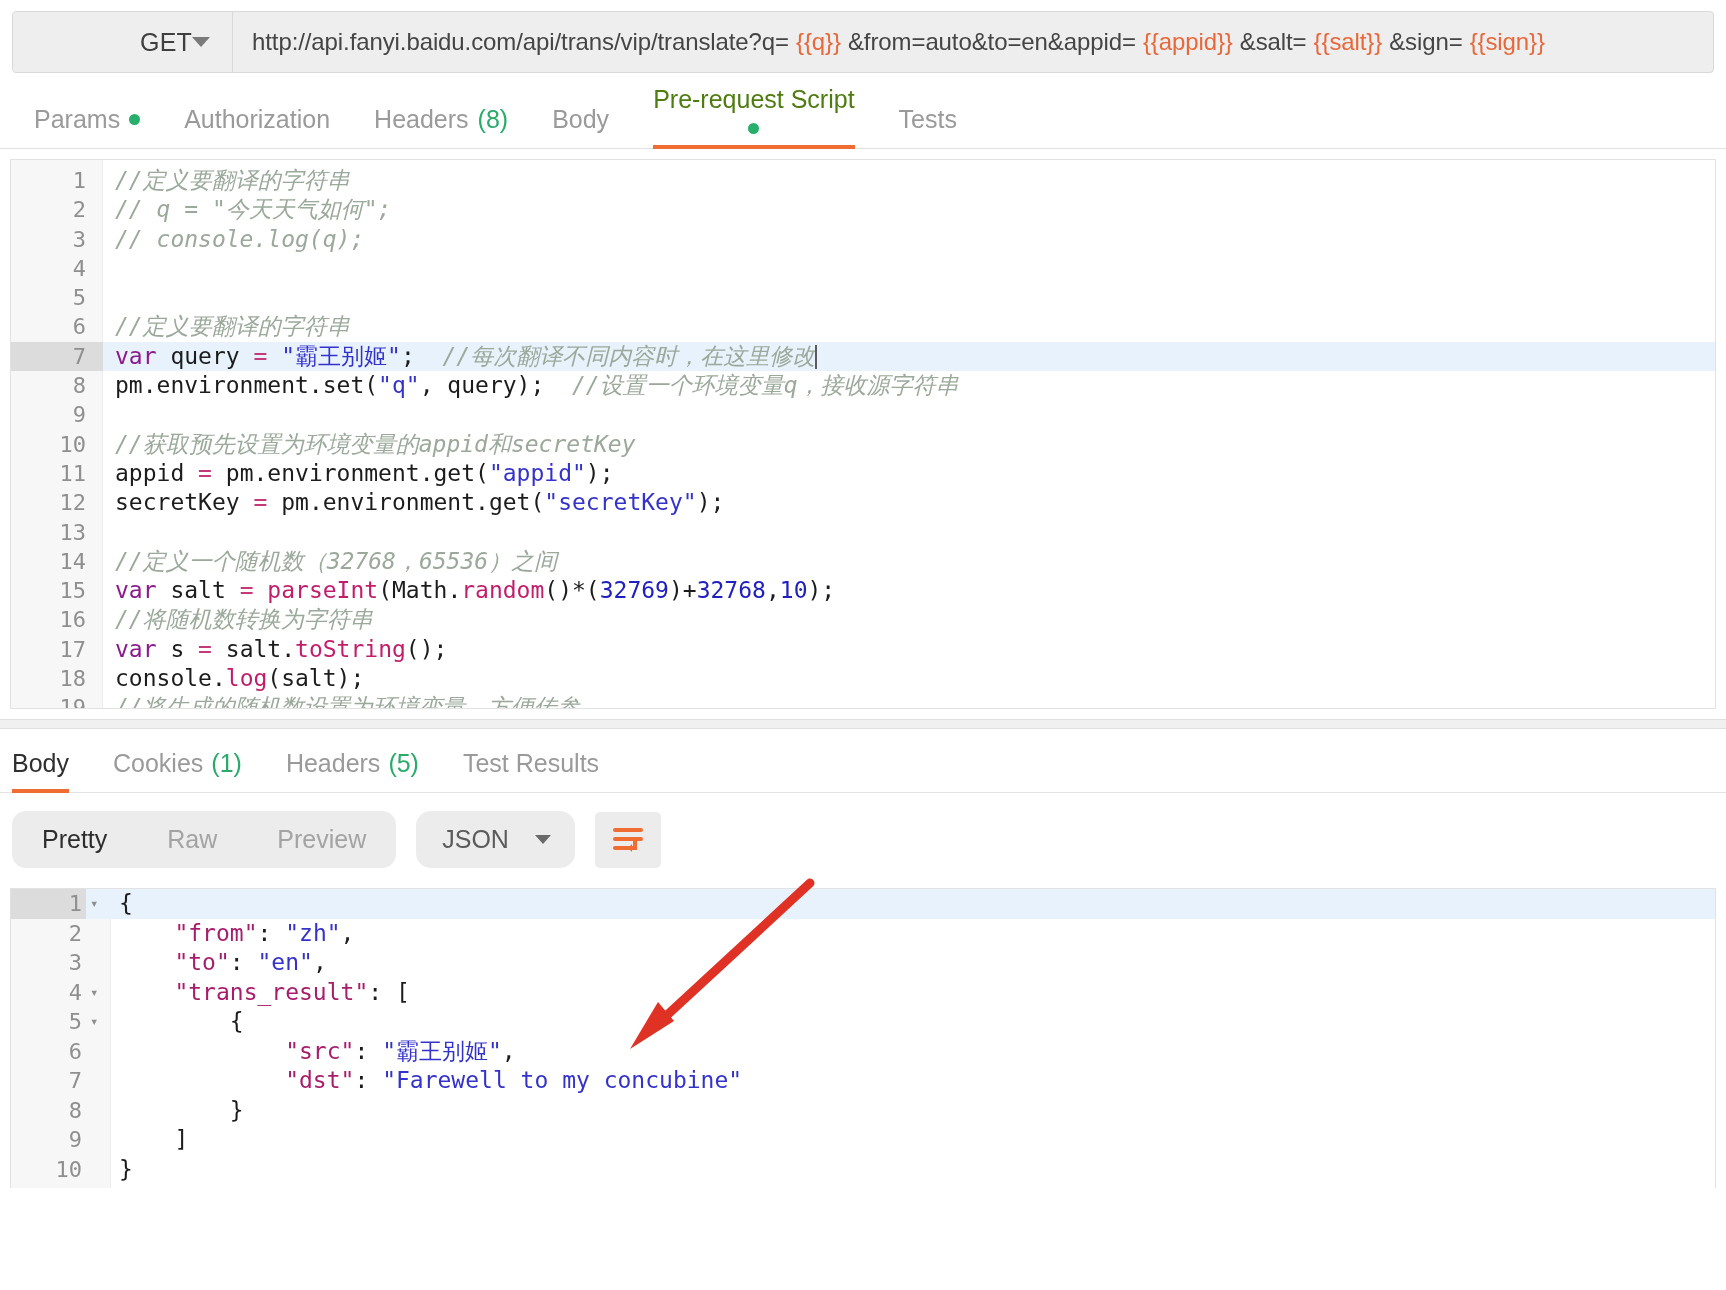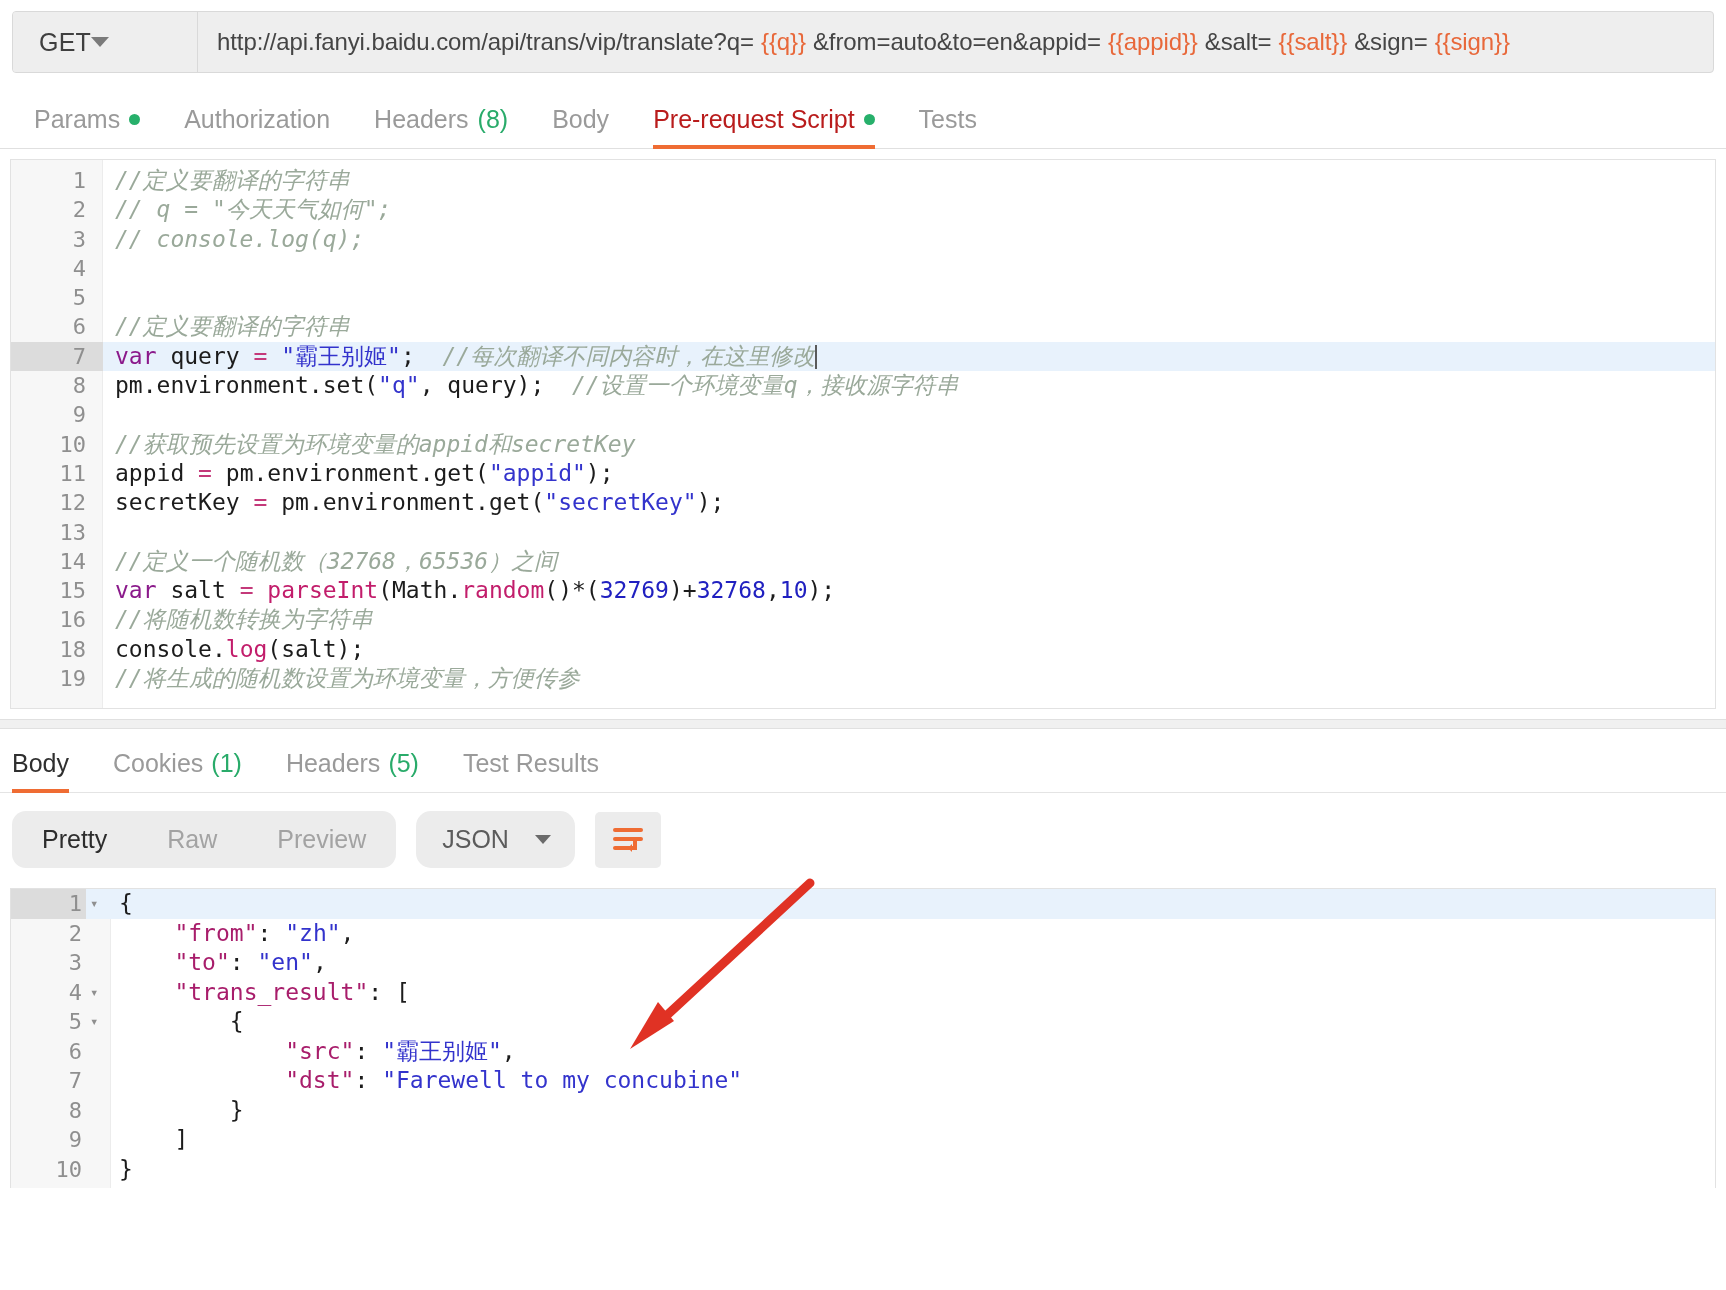--- a/index.html
+++ b/index.html
@@ -16,24 +16,24 @@
   .urlbar {
     display: flex;
     margin: 11px 12px 0 12px;
     height: 62px;
     border: 1px solid #d9d9d9;
     border-radius: 4px;
     background: #eeeeee;
     overflow: hidden;
   }
   .method-select {
-    width: 185px;
+    width: 220px;
     display: flex;
     align-items: center;
-    justify-content: flex-start;
+    justify-content: flex-end;
     padding: 0 22px 0 26px;
     border-right: 1px solid #d9d9d9;
     background: #eeeeee;
     cursor: pointer;
   }
   .method-label { font-size: 25px; color: #3f3f3f; letter-spacing: .2px; }
   .caret {
     width: 0; height: 0;
     border-left: 9px solid transparent;
     border-right: 9px solid transparent;
@@ -67,21 +67,21 @@
   .req-tab {
     display: flex;
     align-items: center;
     gap: 9px;
     padding: 0 22px 14px 22px;
     font-size: 25px;
     color: #9a9a9a;
     cursor: pointer;
     position: relative;
   }
-  .req-tab.active { color: #b91c1c; }
+  .req-tab.active { color: #4d7c0f; flex-direction: column; }
   .req-tab.active::after {
     content: "";
     position: absolute;
     left: 22px; right: 22px; bottom: -1px;
     height: 4px; background: #ef6c33;
   }
   .dot { width: 11px; height: 11px; border-radius: 50%; background: #27b06b; display: inline-block; }
   .count { color: #29ab6a; }
 
   
@@ -309,20 +309,21 @@
         <div class="cline hl"><span class="ln">7</span><span class="ctext"><span class="kw">var</span><span class="pl"> query </span><span class="op">=</span><span class="pl"> </span><span class="str">"霸王别姬"</span><span class="pl">;  </span><span class="cm">//每次翻译不同内容时，在这里修改</span><span class="caret-bar"></span></span></div>
         <div class="cline"><span class="ln">8</span><span class="ctext"><span class="pl">pm.environment.set(</span><span class="str">"q"</span><span class="pl">, query);  </span><span class="cm">//设置一个环境变量q，接收源字符串</span></span></div>
         <div class="cline"><span class="ln">9</span><span class="ctext"></span></div>
         <div class="cline"><span class="ln">10</span><span class="ctext"><span class="cm">//获取预先设置为环境变量的appid和secretKey</span></span></div>
         <div class="cline"><span class="ln">11</span><span class="ctext"><span class="pl">appid </span><span class="op">=</span><span class="pl"> pm.environment.get(</span><span class="str">"appid"</span><span class="pl">);</span></span></div>
         <div class="cline"><span class="ln">12</span><span class="ctext"><span class="pl">secretKey </span><span class="op">=</span><span class="pl"> pm.environment.get(</span><span class="str">"secretKey"</span><span class="pl">);</span></span></div>
         <div class="cline"><span class="ln">13</span><span class="ctext"></span></div>
         <div class="cline"><span class="ln">14</span><span class="ctext"><span class="cm">//定义一个随机数（32768，65536）之间</span></span></div>
         <div class="cline"><span class="ln">15</span><span class="ctext"><span class="kw">var</span><span class="pl"> salt </span><span class="op">=</span><span class="pl"> </span><span class="fn">parseInt</span><span class="pl">(Math.</span><span class="fn">random</span><span class="pl">()*(</span><span class="num">32769</span><span class="pl">)+</span><span class="num">32768</span><span class="pl">,</span><span class="num">10</span><span class="pl">);</span></span></div>
         <div class="cline"><span class="ln">16</span><span class="ctext"><span class="cm">//将随机数转换为字符串</span></span></div>
+        <div class="cline"><span class="ln">17</span><span class="ctext"><span class="kw">var</span><span class="pl"> s </span><span class="op">=</span><span class="pl"> salt.</span><span class="fn">toString</span><span class="pl">();</span></span></div>
         <div class="cline"><span class="ln">18</span><span class="ctext"><span class="pl">console.</span><span class="fn">log</span><span class="pl">(salt);</span></span></div>
         <div class="cline"><span class="ln">19</span><span class="ctext"><span class="cm">//将生成的随机数设置为环境变量，方便传参</span></span></div>
       </div>
   </div>
 
   <div class="resp-sep"></div>
 
   <div class="resp-head">
     <div id="respTabs" style="display:flex;align-items:flex-end;">
         <div class="resp-tab active">

